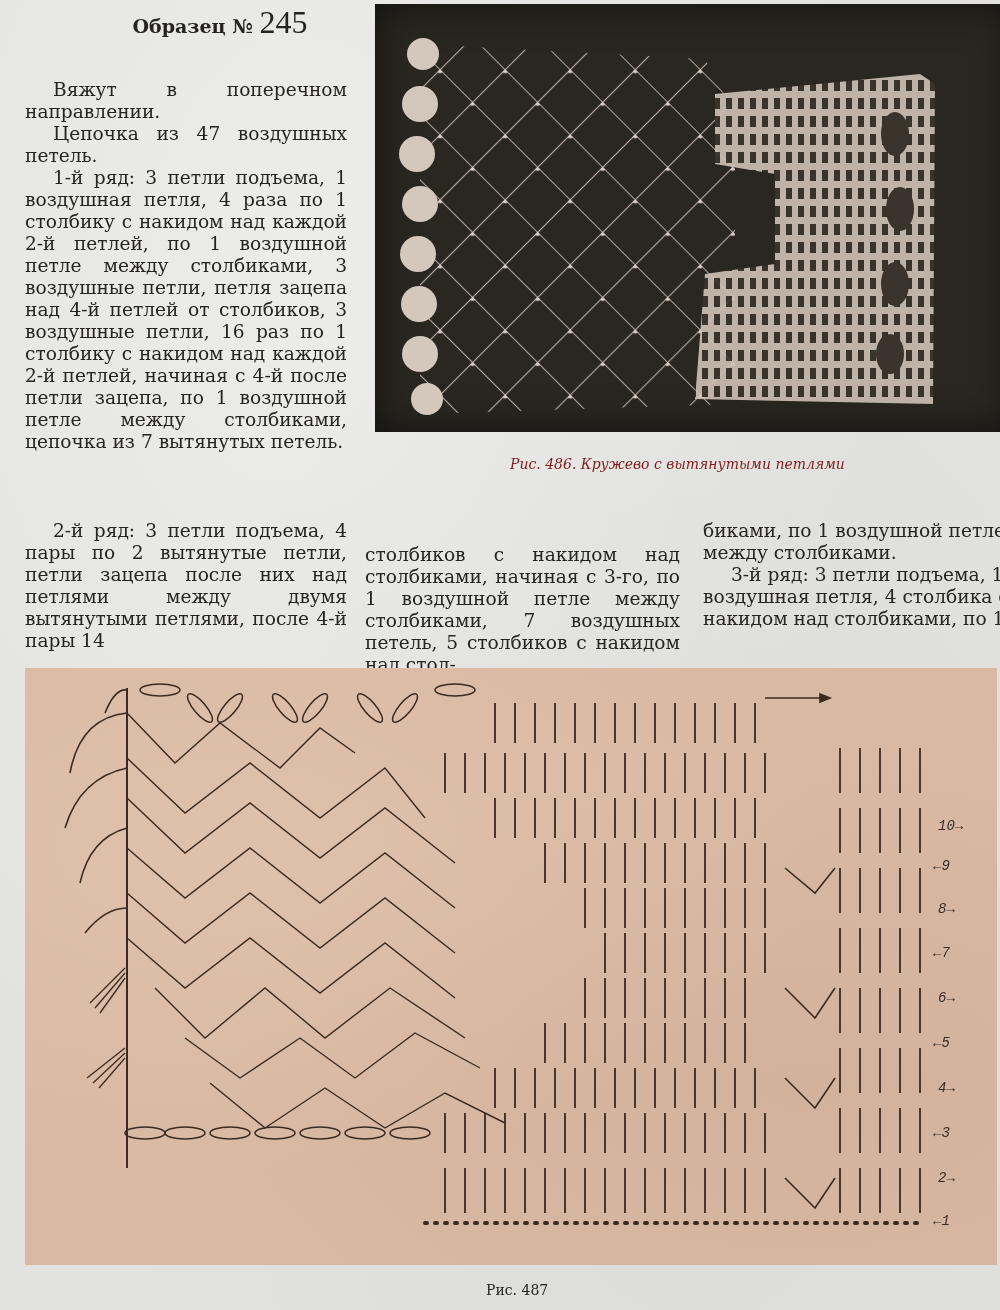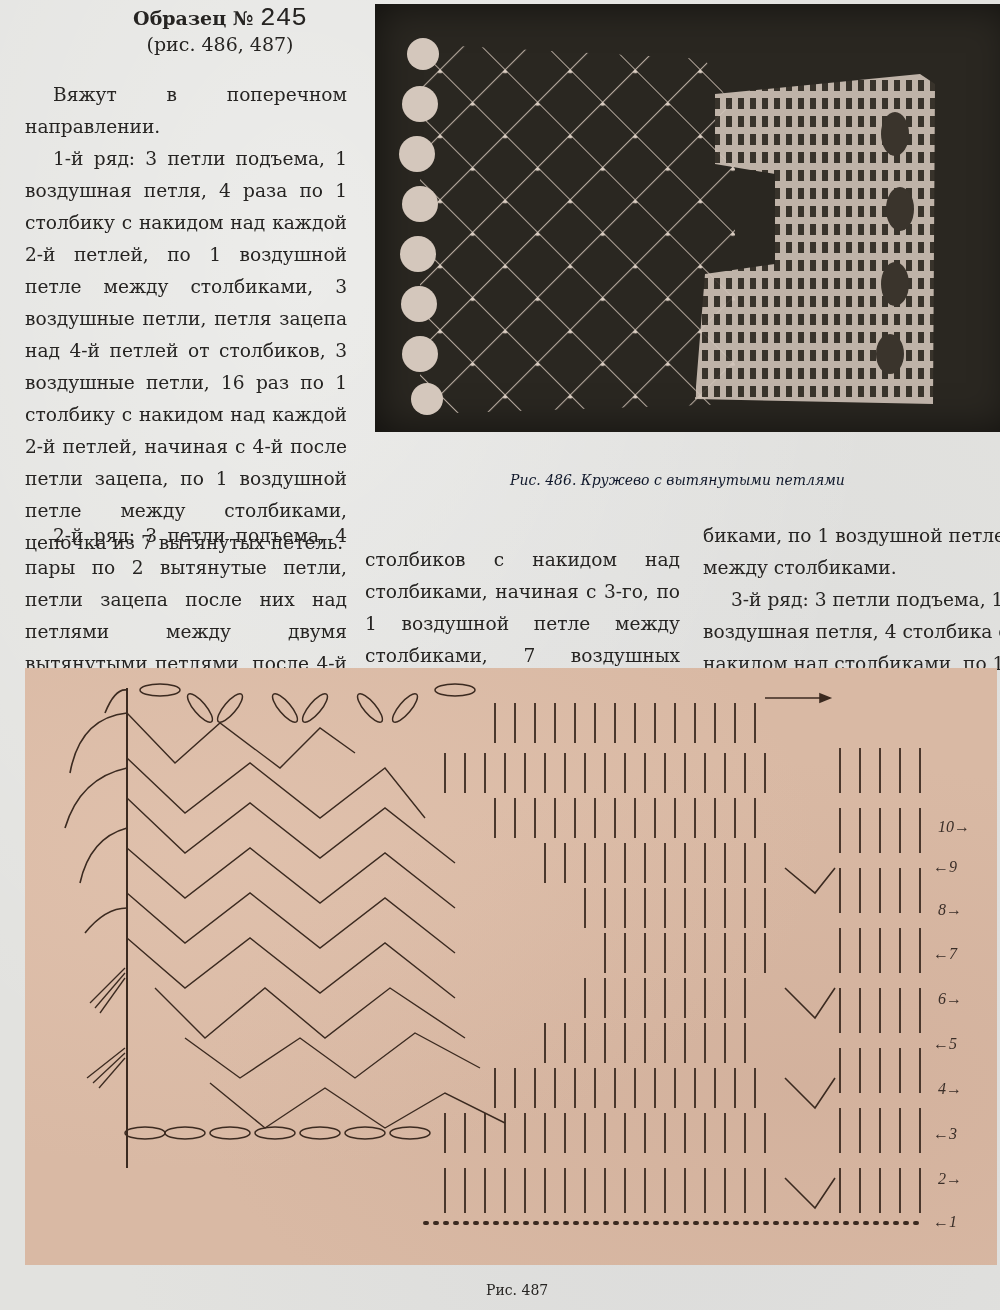--- a/index.html
+++ b/index.html
@@ -14,72 +14,71 @@
     background:
       radial-gradient(ellipse at 30% 20%, rgba(255,255,255,0.35), transparent 60%),
       radial-gradient(ellipse at 70% 80%, rgba(200,200,205,0.25), transparent 60%),
       #e2e2df;
   }
   .heading {
     position: absolute; left: 80px; top: 4px; width: 280px; text-align: center;
     line-height: 1.15;
   }
   .heading .title-word { font-weight: bold; font-size: 19px; text-align: right; }
-  .heading .title-num { font-size: 26px; font-family: Liberation Mono, monospace; }
+  .heading .title-num { font-size: 32px; font-family: Liberation Serif, serif; }
   .heading .subtitle { font-size: 19px; display: block; margin-top: 0; }
 
-  .col { position: absolute; font-size: 18.6px; line-height: 32px; text-align: justify; }
+  .col { position: absolute; font-size: 18.6px; line-height: 22px; text-align: justify; }
   .col p { margin: 0; text-indent: 28px; }
   .col p.noindent { text-indent: 0; }
   .col1 { left: 25px; top: 79px; width: 322px; }
   .col1b { left: 25px; top: 520px; width: 322px; }
   .col2 { left: 365px; top: 544px; width: 315px; }
   .col3 { left: 703px; top: 520px; width: 310px; text-align: left; white-space: nowrap; }
 
   .photo {
     position: absolute; left: 375px; top: 4px; width: 640px; height: 428px;
     background: #2a2721;
     box-shadow: inset 0 0 40px rgba(0,0,0,0.6);
   }
   .photo svg { position: absolute; inset: 0; }
   .photo-caption {
     position: absolute; left: 510px; top: 456px; font-style: italic; font-size: 14px;
-    color: #0f172a;
-    margin-top: 16px;
+    color: #7f1d1d;
   }
 
   .diagram {
     position: absolute; left: 25px; top: 668px; width: 972px; height: 597px;
     background: #d9b9a4;
     background-image:
       radial-gradient(ellipse at 20% 30%, rgba(230,200,180,0.5), transparent 55%),
       radial-gradient(ellipse at 80% 70%, rgba(205,170,150,0.5), transparent 55%);
   }
   .diagram svg { position: absolute; inset: 0; }
   .row-label {
-    position: absolute; font-style: italic; font-size: 16px; color: #3a2e28;
-    font-family: Liberation Serif, serif;
+    position: absolute; font-style: italic; font-size: 14px; color: #3a2e28;
+    font-family: Liberation Mono, monospace;
     text-align: center;
   }
   .diagram-caption {
     position: absolute; left: 486px; top: 1282px; font-size: 14px;
   }
 </style>
 </head>
 <body>
 
 <div class="page-bg"></div>
 
 <div class="heading">
   <span class="title-word">Образец № </span><span class="title-num">245</span>
-  <span class="subtitle">(рис. 486, 487)</span>
 </div>
 
 <div class="col col1">
   <p>Вяжут в поперечном направлении.</p>
+  <p>Цепочка из 47 воздушных петель.</p>
   <p>1-й ряд: 3 петли подъема, 1 воздушная петля, 4 раза по 1 столбику с накидом над каждой 2-й петлей, по 1 воздушной петле между столбиками, 3 воздушные петли, петля зацепа над 4-й петлей от столбиков, 3 воздушные петли, 16 раз по 1 столбику с накидом над каждой 2-й петлей, начиная с 4-й после петли зацепа, по 1 воздушной петле между столбиками, цепочка из 7 вытянутых петель.</p>
 </div>
 
 <div class="col col1b">
   <p>2-й ряд: 3 петли подъема, 4 пары по 2 вытянутые петли, петли зацепа после них над петлями между двумя вытянутыми петлями, после 4-й пары 14</p>
 </div>
 
 <div class="col col2">
   <p class="noindent">столбиков с накидом над столбиками, начиная с 3-го, по 1 воздушной петле между столбиками, 7 воздушных петель, 5 столбиков с накидом над стол-</p>
 </div>

